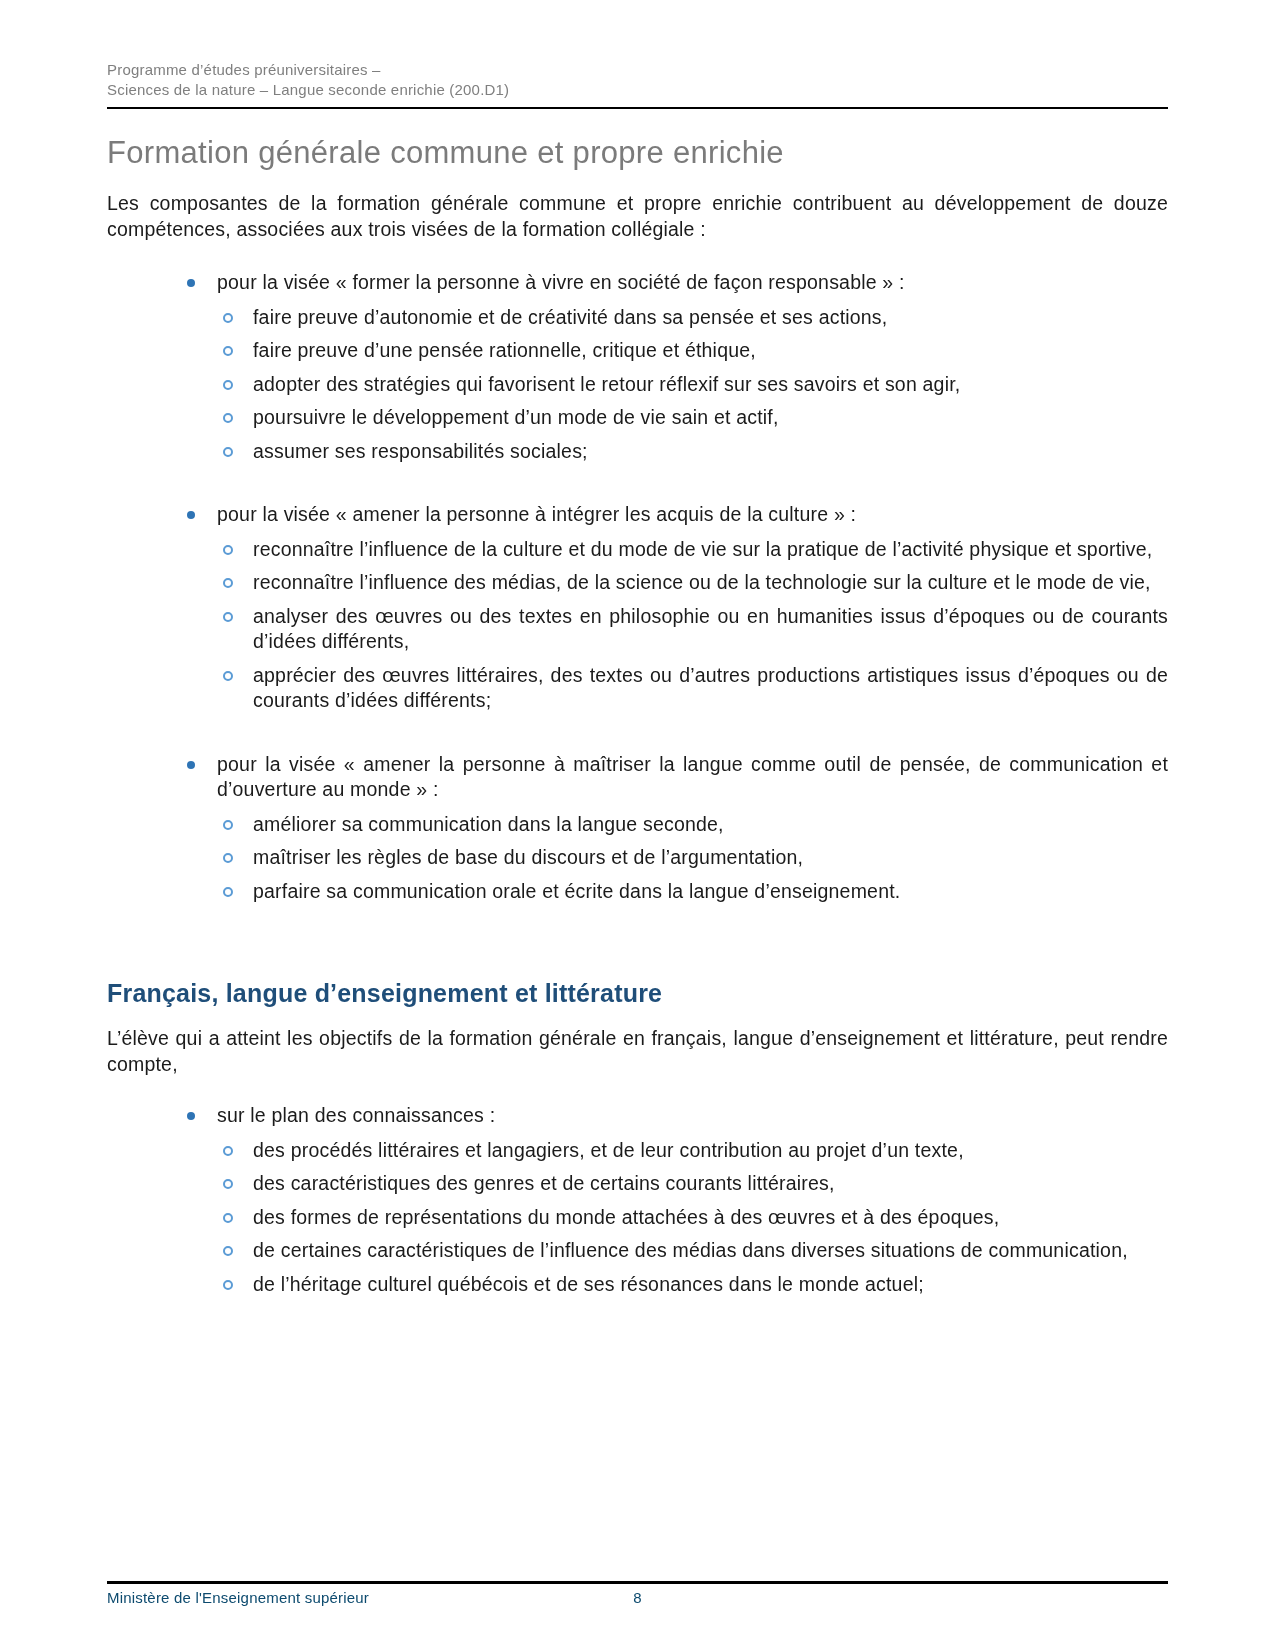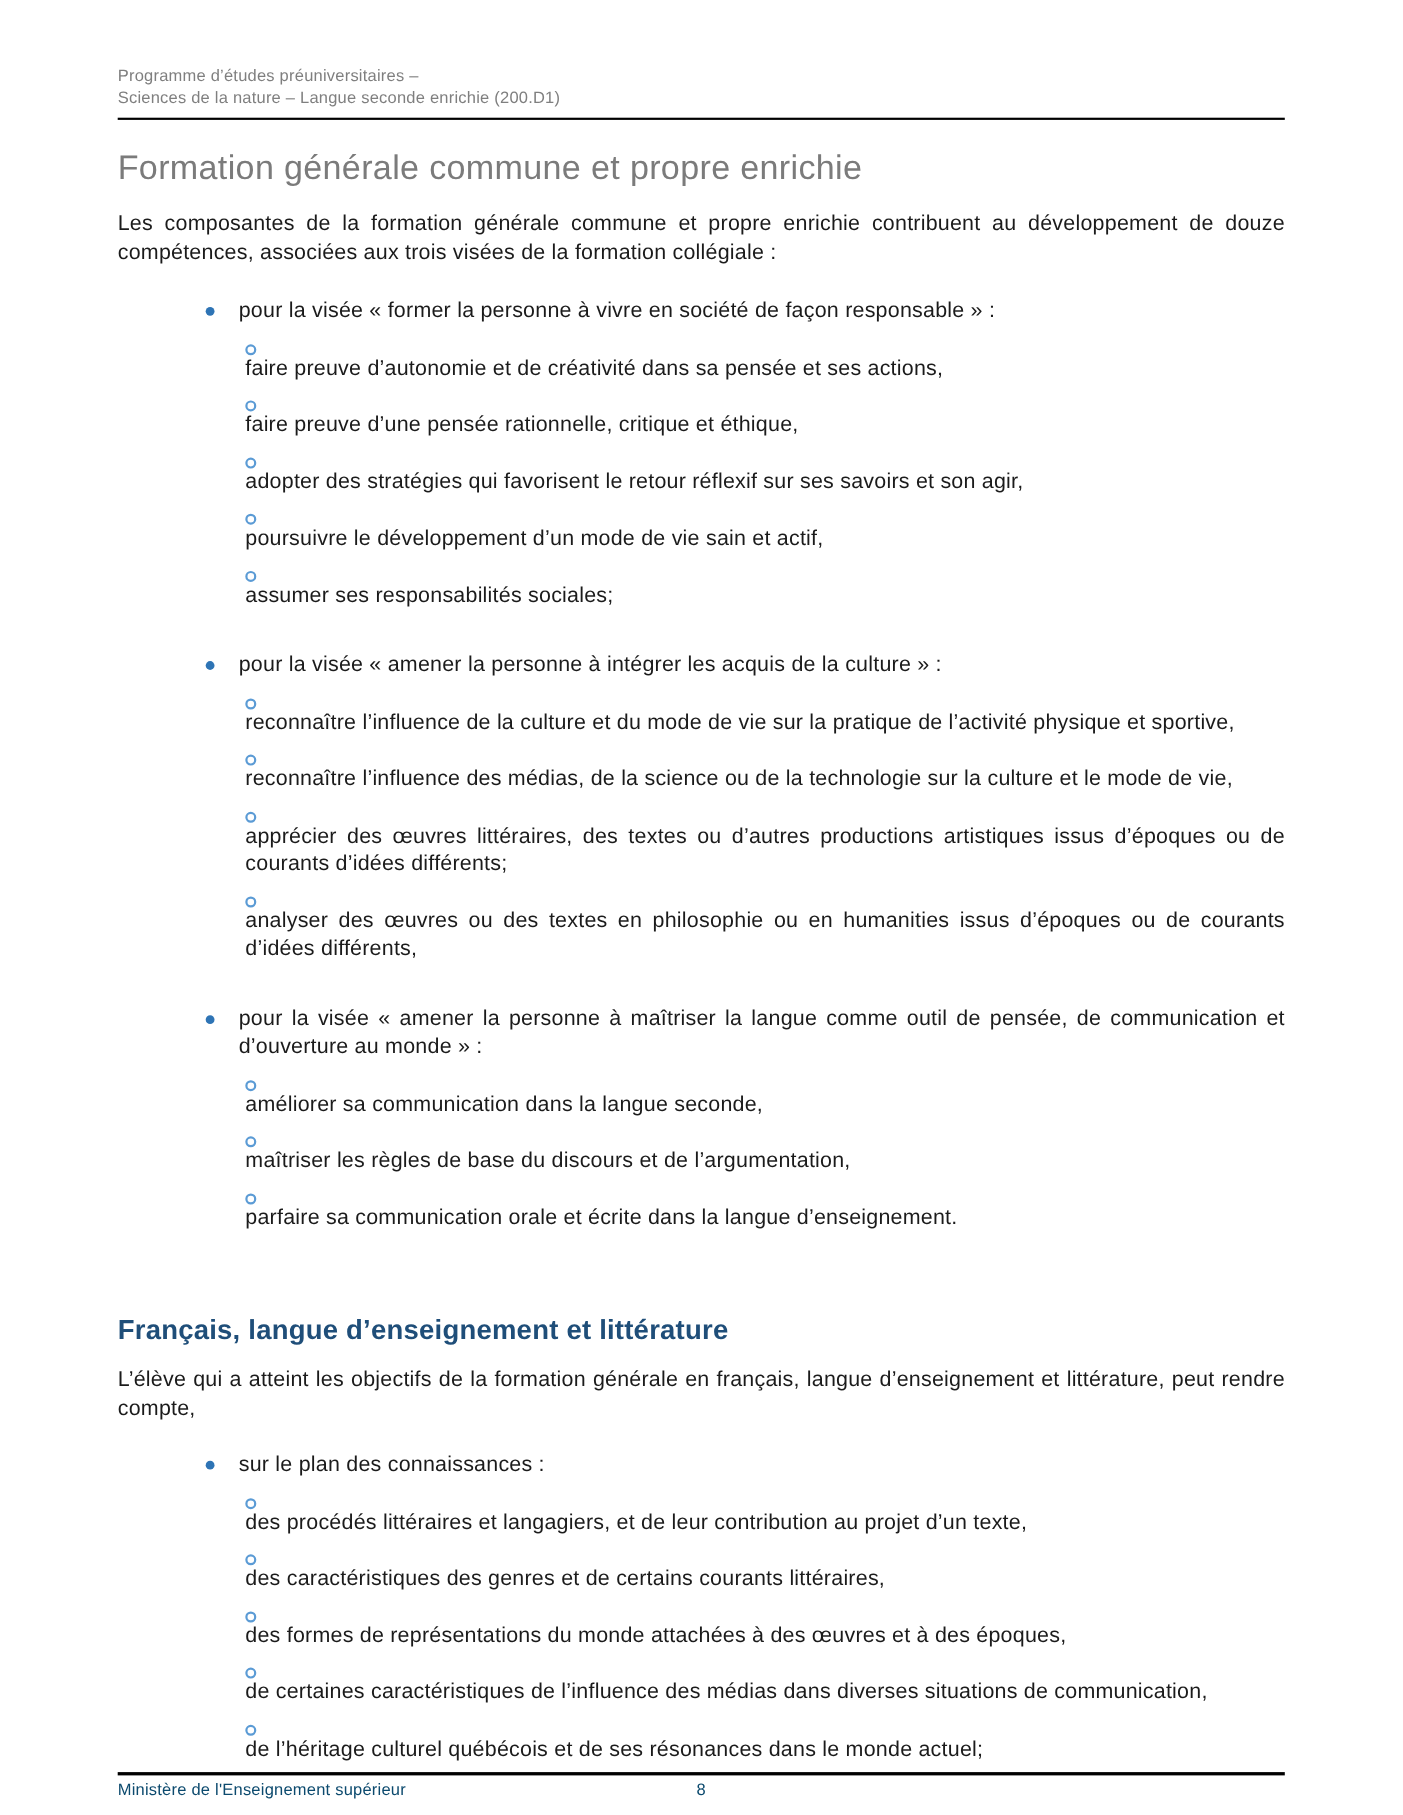--- a/index.html
+++ b/index.html
@@ -31,21 +31,21 @@
   .intro { margin-top:20px; text-align:justify; }
 
   
   .visee-group { margin-top:30px; }
   .visee-group.first { margin-top:28px; }
   .li1 { display:flex; padding-left:80px; margin-bottom:9px; }
   .li1 .bullet-dot {
     flex:0 0 auto; width:8px; height:8px; border-radius:50%;
     background:#2e74b5; margin-top:9px; margin-right:22px;
   }
-  .li2 { display:flex; padding-left:116px; margin-bottom:8px;flex-direction:column; }
+  .li2 { display:flex; padding-left:116px; margin-bottom:8px; }
   .li2 .bullet-ring {
     flex:0 0 auto; width:10px; height:10px; border-radius:50%;
     border:2px solid #5b9bd5; background:transparent;
     margin-top:8px; margin-right:20px;
   }
   .li-text { flex:1 1 auto; text-align:justify; }
 
   
   .section-heading {
     margin-top:67px;
@@ -111,25 +111,25 @@
     <div class="li2">
       <span class="bullet-ring"></span>
       <span class="li-text body-text">reconnaître l’influence de la culture et du mode de vie sur la pratique de l’activité physique et sportive,</span>
     </div>
     <div class="li2">
       <span class="bullet-ring"></span>
       <span class="li-text body-text">reconnaître l’influence des médias, de la science ou de la technologie sur la culture et le mode de vie,</span>
     </div>
     <div class="li2">
       <span class="bullet-ring"></span>
-      <span class="li-text body-text">apprécier des œuvres littéraires, des textes ou d’autres productions artistiques issus d’époques ou de courants d’idées différents;</span>
+      <span class="li-text body-text">analyser des œuvres ou des textes en philosophie ou en humanities issus d’époques ou de courants d’idées différents,</span>
     </div>
     <div class="li2">
       <span class="bullet-ring"></span>
-      <span class="li-text body-text">analyser des œuvres ou des textes en philosophie ou en humanities issus d’époques ou de courants d’idées différents,</span>
+      <span class="li-text body-text">apprécier des œuvres littéraires, des textes ou d’autres productions artistiques issus d’époques ou de courants d’idées différents;</span>
     </div>
   </div>
 
   <div class="visee-group">
     <div class="li1">
       <span class="bullet-dot"></span>
       <span class="li-text body-text">pour la visée «&nbsp;amener la personne à maîtriser la langue comme outil de pensée, de communication et d’ouverture au monde&nbsp;»&nbsp;:</span>
     </div>
     <div class="li2">
       <span class="bullet-ring"></span>

